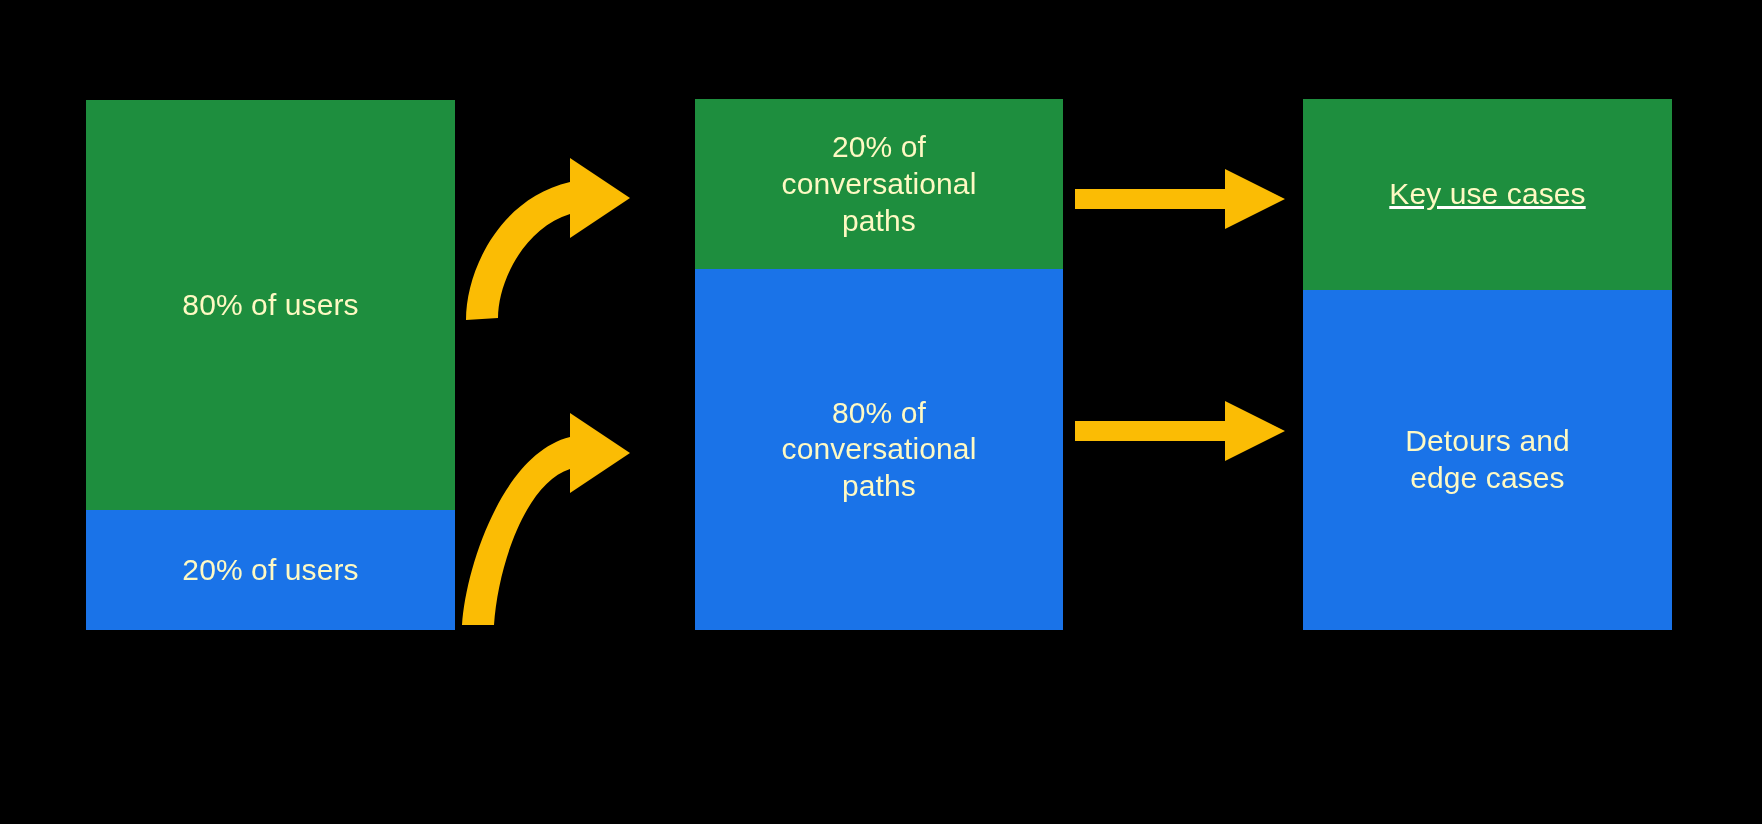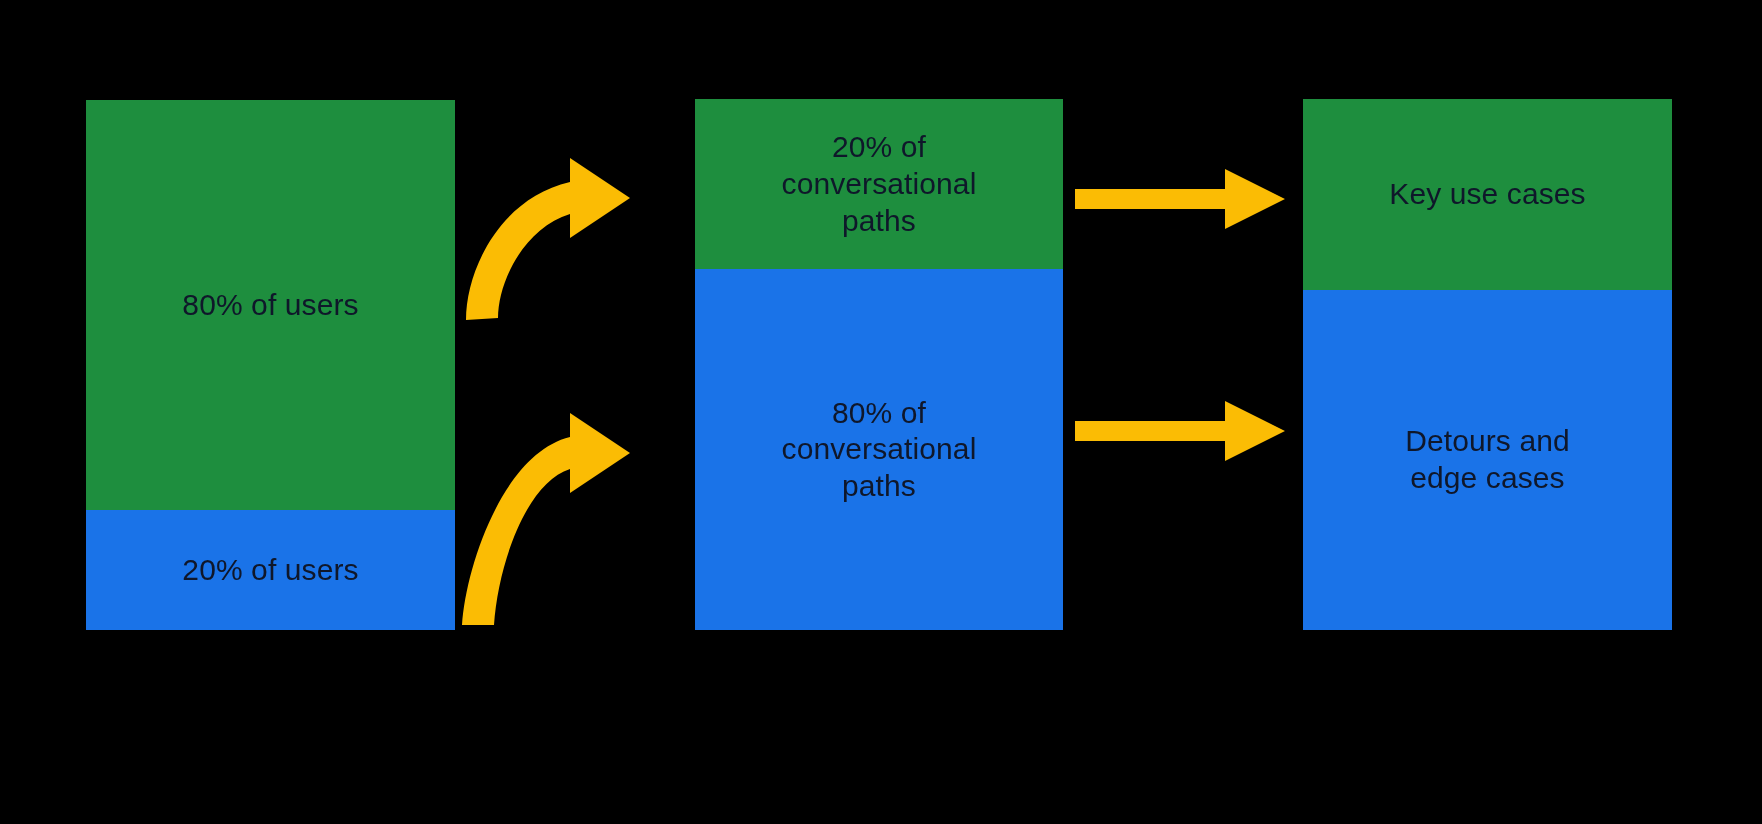--- a/index.html
+++ b/index.html
@@ -39,38 +39,38 @@
     letter-spacing: 0.1px;
   }
 
   .seg-green { background: #1E8E3E; }
   .seg-blue  { background: #1A73E8; }
 
   .seg-label {
     display: block;
     font-size: 30px;
     font-weight: 400;
-    color: #0f172a;
+    color: #fef9c3;
     white-space: pre-line;
     padding: 0 10px;
   }
 
   
   #col-users        { left: 86px;  top: 100px; width: 369px; height: 530px; }
   #col-users .s1    { height: 410px; }
   #col-users .s2    { height: 120px; text-align: center; }
 
   
   #col-paths        { left: 695px; top: 99px;  width: 368px; height: 531px; }
   #col-paths .s1    { height: 191px; }
   #col-paths .s2    { height: 404px; }
 
   
   #col-cases        { left: 1303px; top: 99px; width: 369px; height: 531px; }
-  #col-cases .s1    { height: 191px; }
+  #col-cases .s1    { height: 191px; text-decoration: underline; }
   #col-cases .s2    { height: 340px; justify-content: center; }
 
   
   .arrow-svg {
     position: absolute;
     overflow: visible;
     pointer-events: none;
   }
   #arrow-curve-top   { left: 400px;  top: 140px; width: 300px; height: 220px; }
   #arrow-curve-bot   { left: 400px;  top: 385px; width: 300px; height: 245px; }

